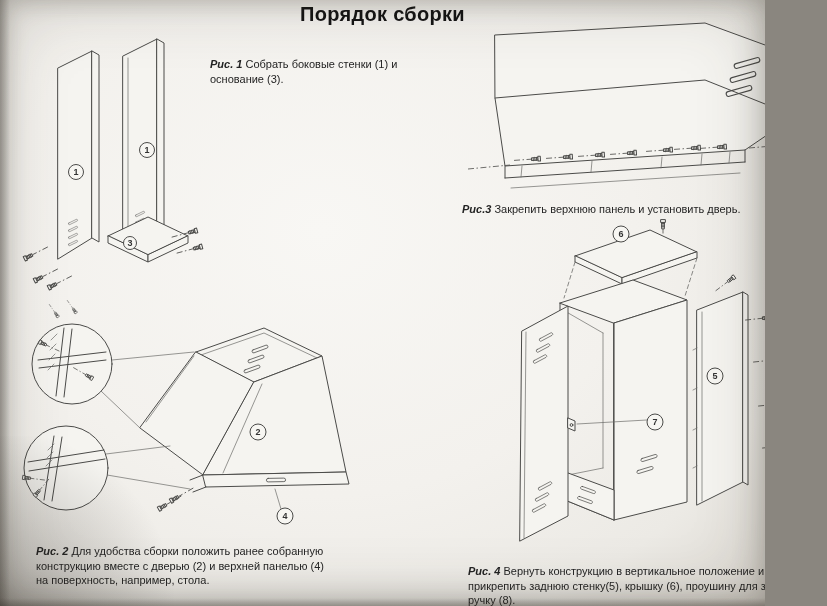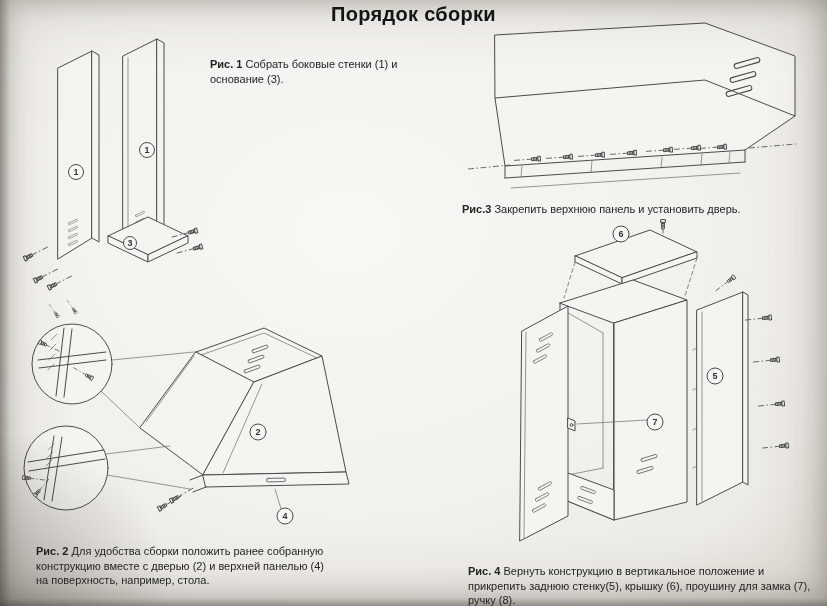--- a/index.html
+++ b/index.html
@@ -1,29 +1,29 @@
 <!DOCTYPE html>
 <html><head>
 <meta charset="utf-8">
 <style>
   * { margin:0; padding:0; box-sizing:border-box; }
   html,body { width:827px; height:606px; overflow:hidden; }
   body { font-family:"Liberation Sans","DejaVu Sans",sans-serif; background:#8a867f; }
   #page {
-    position:relative; width:827px; height:606px; overflow:hidden; color:#222;
+    position:relative; width:765px; height:606px; overflow:hidden; color:#222;
     background: radial-gradient(ellipse at 42% 38%, #f8f7f4 0%, #f3f1ed 50%, #eceae5 78%, #dcd8d1 100%);
   }
   .shade { position:absolute; pointer-events:none; }
   #title {
     position:absolute; top:3px; left:0; right:0; text-align:center;
     font-size:20px; font-weight:bold; letter-spacing:.3px; color:#141414;
   }
   .fig { position:absolute; }
   .cap { position:absolute; font-size:11px; line-height:1.33; color:#242424; }
-  .cap b { font-weight:bold; }
+  .cap b { font-weight:bold;font-style:italic; }
   svg .ln { stroke:#4b4b49; stroke-width:1; fill:none; stroke-linecap:round; stroke-linejoin:round; }
   svg .fc { fill:#f5f4f0; }
   svg .fcw { fill:#f5f4f0; }
   svg .thin { stroke:#6b6b68; stroke-width:.7; }
   svg .dash { stroke-dasharray:4 3; stroke-width:.8; }
   svg .ax { stroke:#4b4b49; stroke-width:.8; fill:none; stroke-dasharray:6 2.5 1.5 2.5; }
   svg .co-c { fill:#f7f6f2; stroke:#4b4b49; stroke-width:1; }
   svg text.co { font-size:9px; font-weight:bold; fill:#333; text-anchor:middle;
                 font-family:"Liberation Sans","DejaVu Sans",sans-serif; }
 </style>

